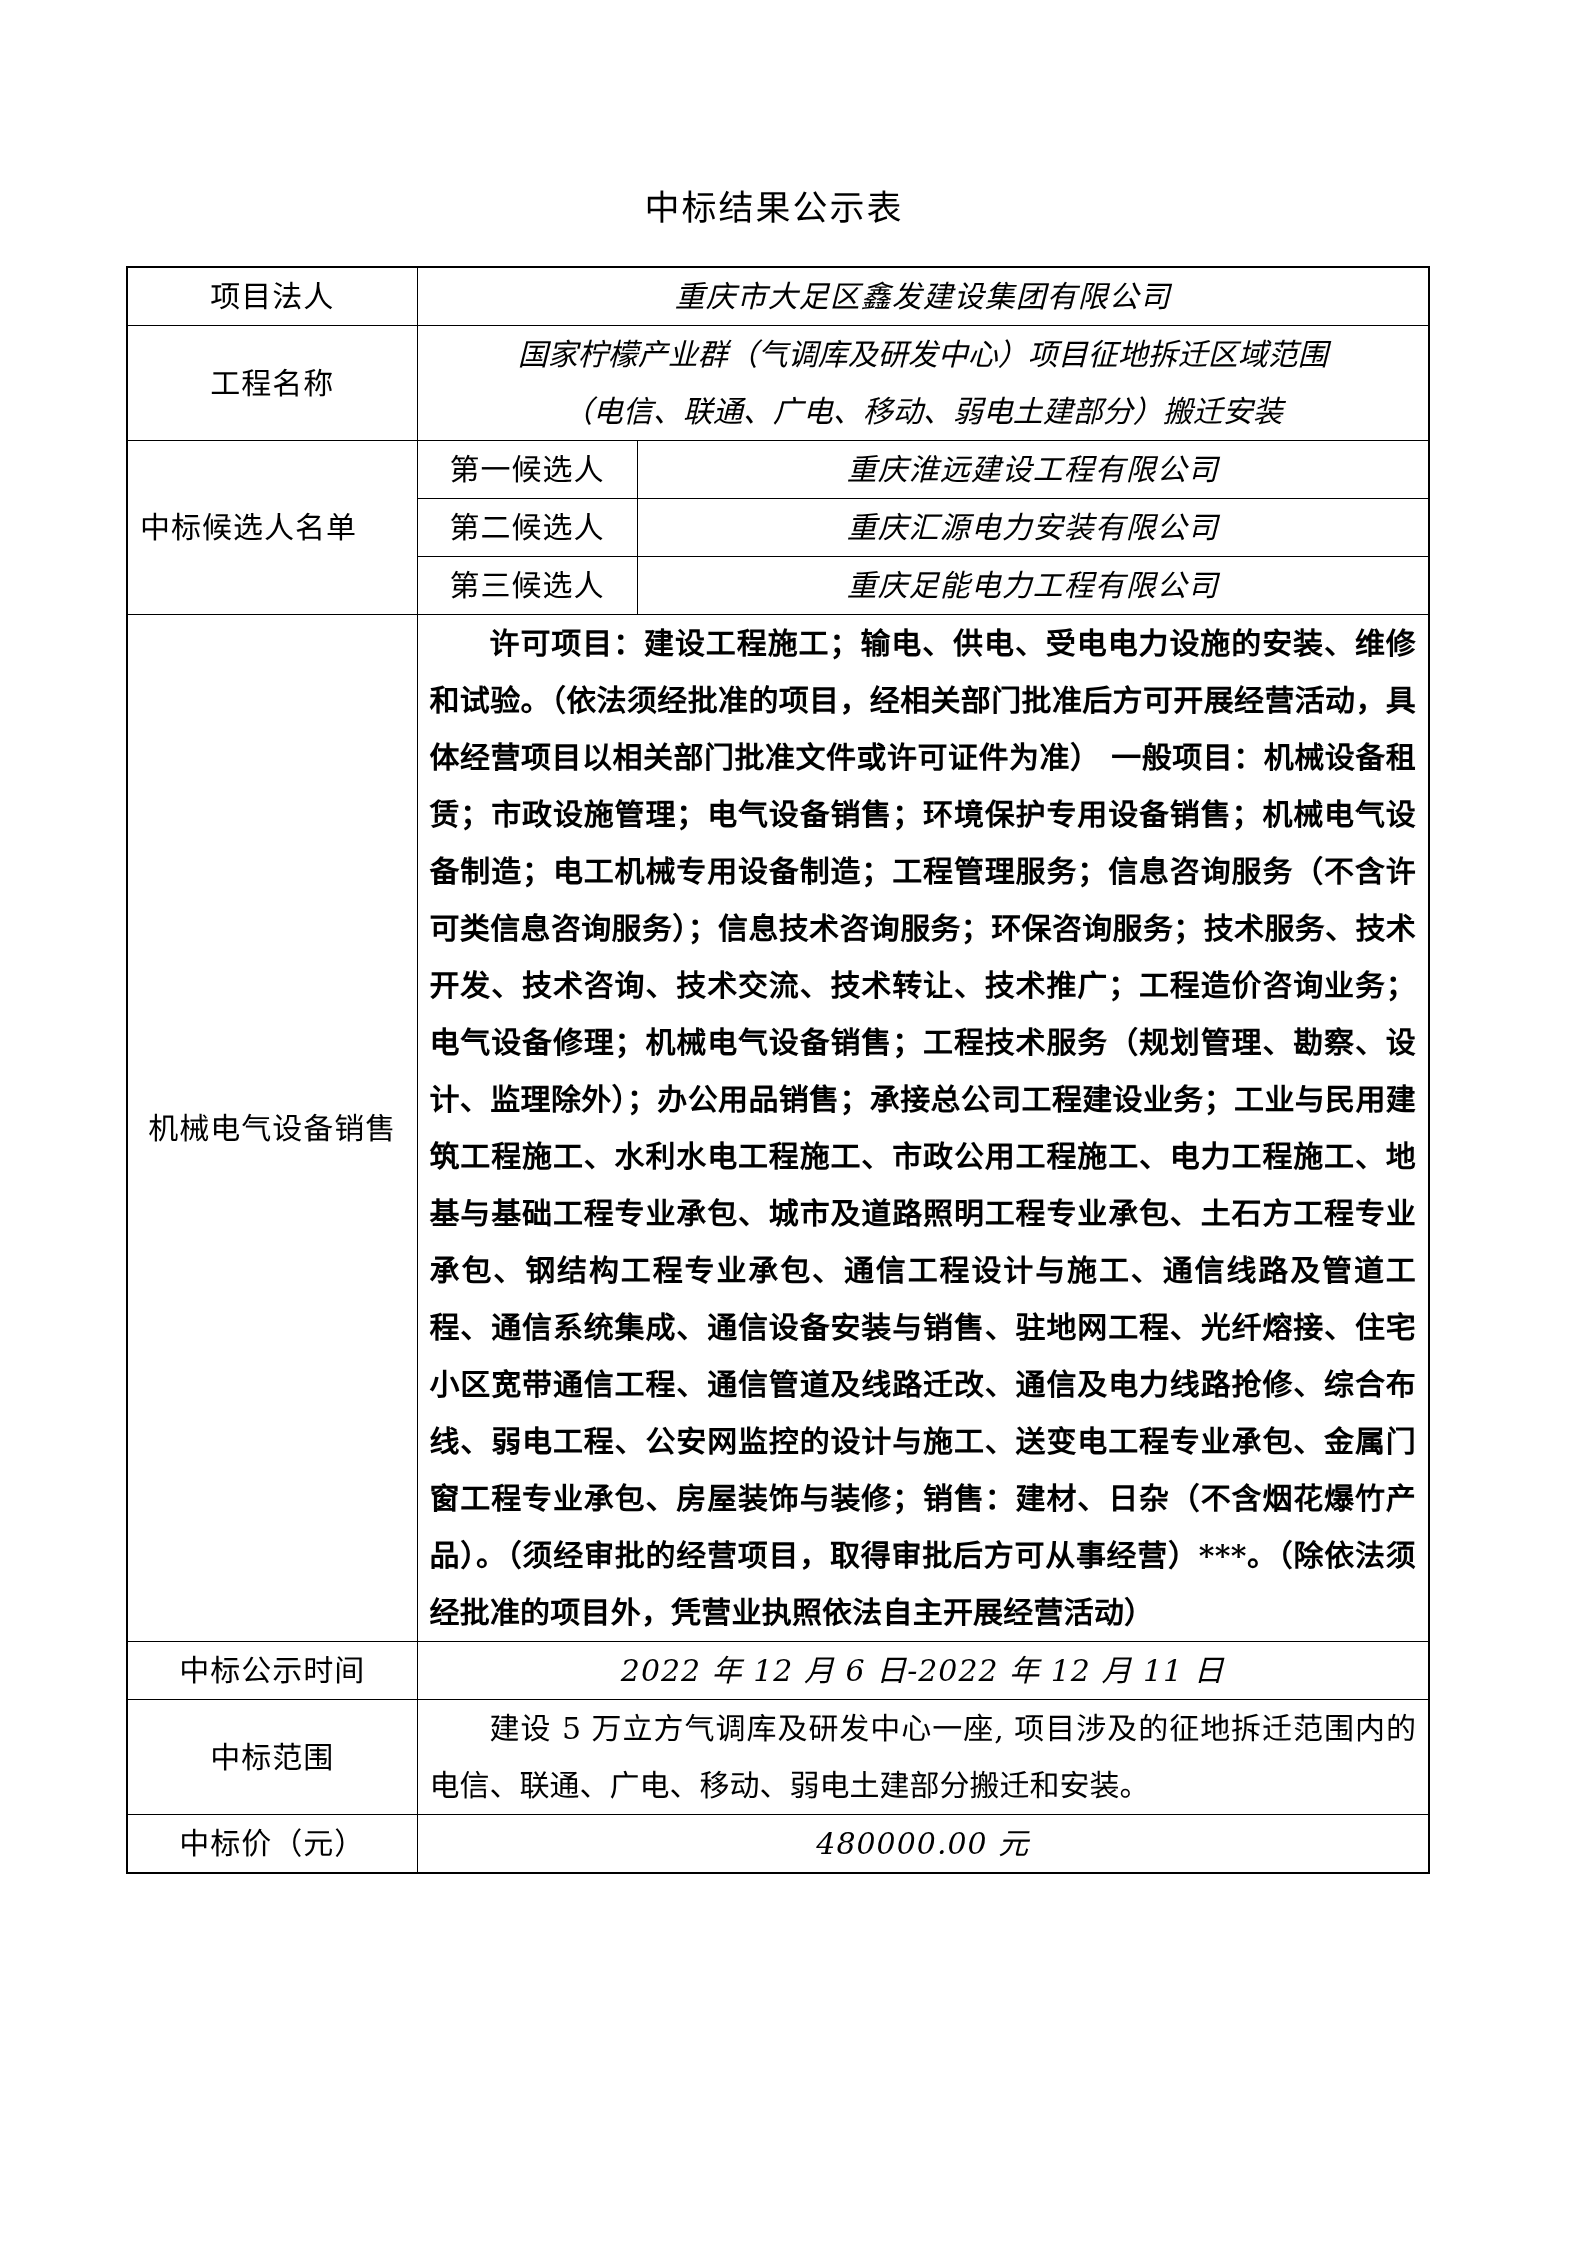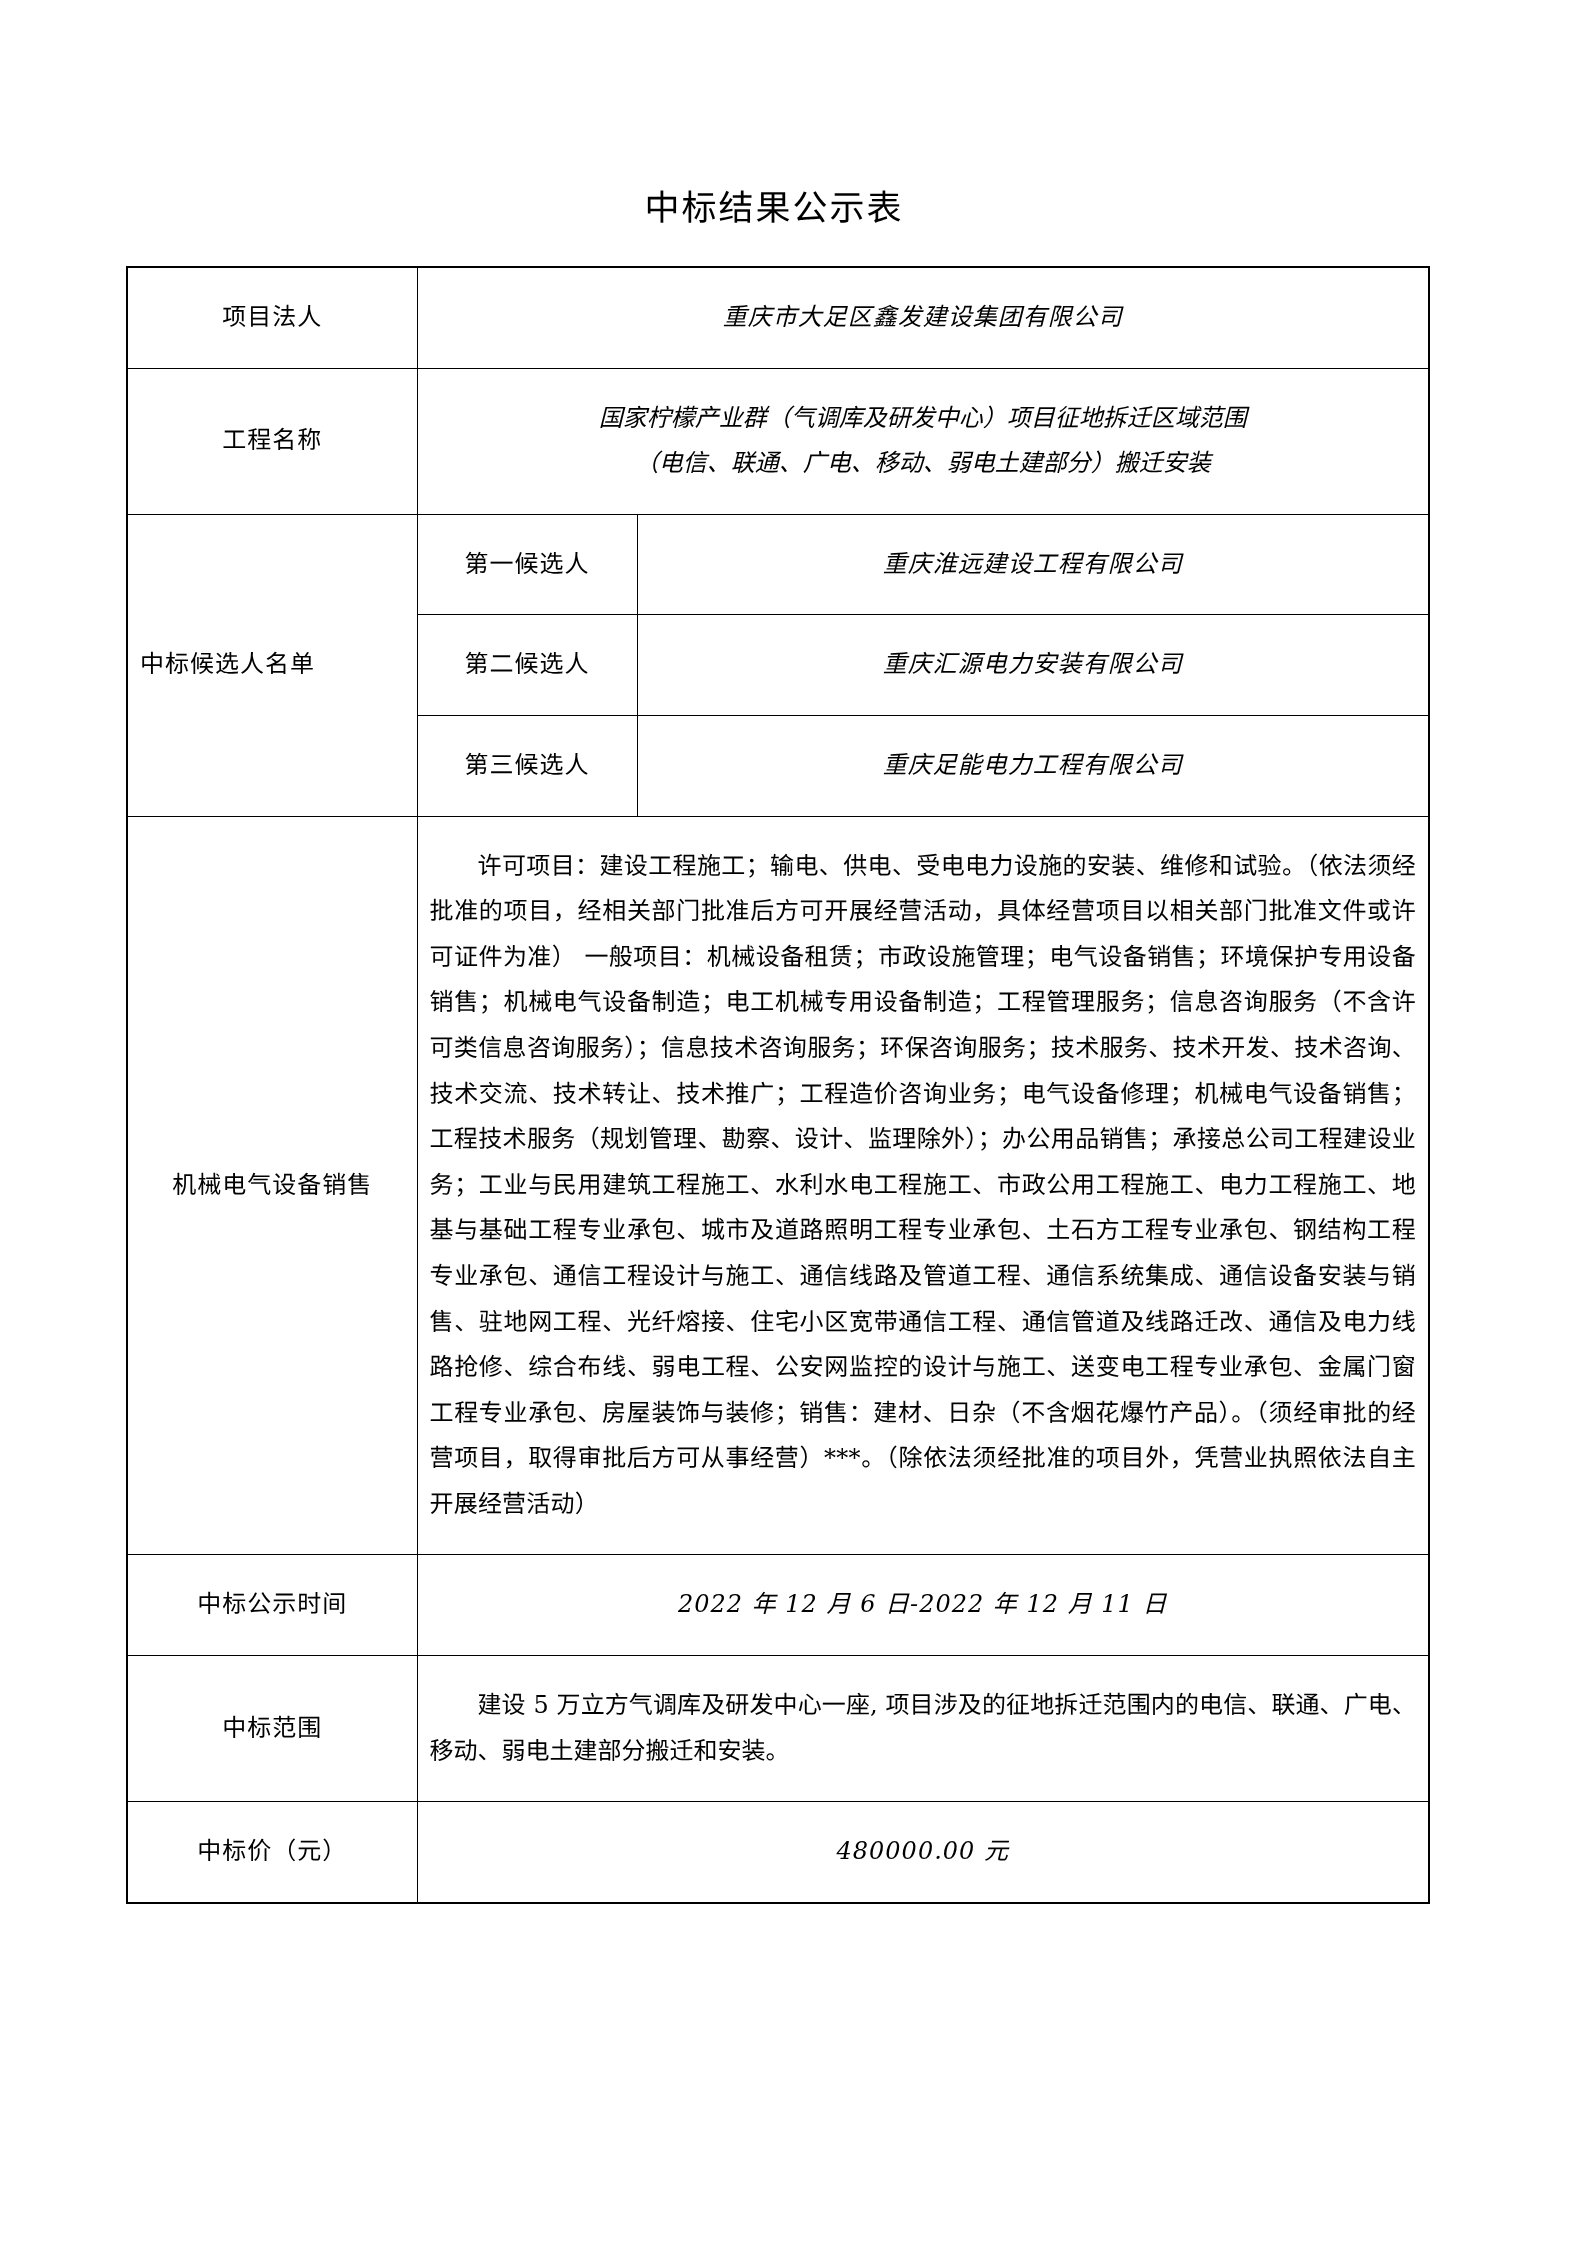--- a/index.html
+++ b/index.html
@@ -36,23 +36,23 @@
   table.result-table {
     border-collapse: collapse;
     table-layout: fixed;
     width: 1302px;
     margin: 36px 0 0 126px;
     border: 2px solid #000;
   }
   table.result-table td {
     border: 1px solid #000;
     vertical-align: middle;
-    font-size: 24px;
+    font-size: 30px;
     line-height: 1.9;
-    padding: 27px 12px;
+    padding: 0 12px;
     font-family: "DejaVu Serif", "Liberation Serif", serif;
   }
   .label-cell {
     text-align: center;
     letter-spacing: 1px;
     width: 290px;
   }
   .value-center {
     text-align: center;
     letter-spacing: 1px;
@@ -67,20 +67,21 @@
     text-align: justify;
     text-justify: inter-ideograph;
     letter-spacing: 0.2px;
     line-height: 2.22;
     padding: 16px 22px 16px 20px;
     font-size: 23px;
   }
   .scope-cell p {
     margin: 0;
     text-indent: 2em;
+    font-weight: bold;
   }
   .range-cell {
     text-align: justify;
     text-justify: inter-ideograph;
     line-height: 2.2;
     padding: 14px 22px 14px 20px;
     font-size: 23px;
   }
   .range-cell p {
     margin: 0;

